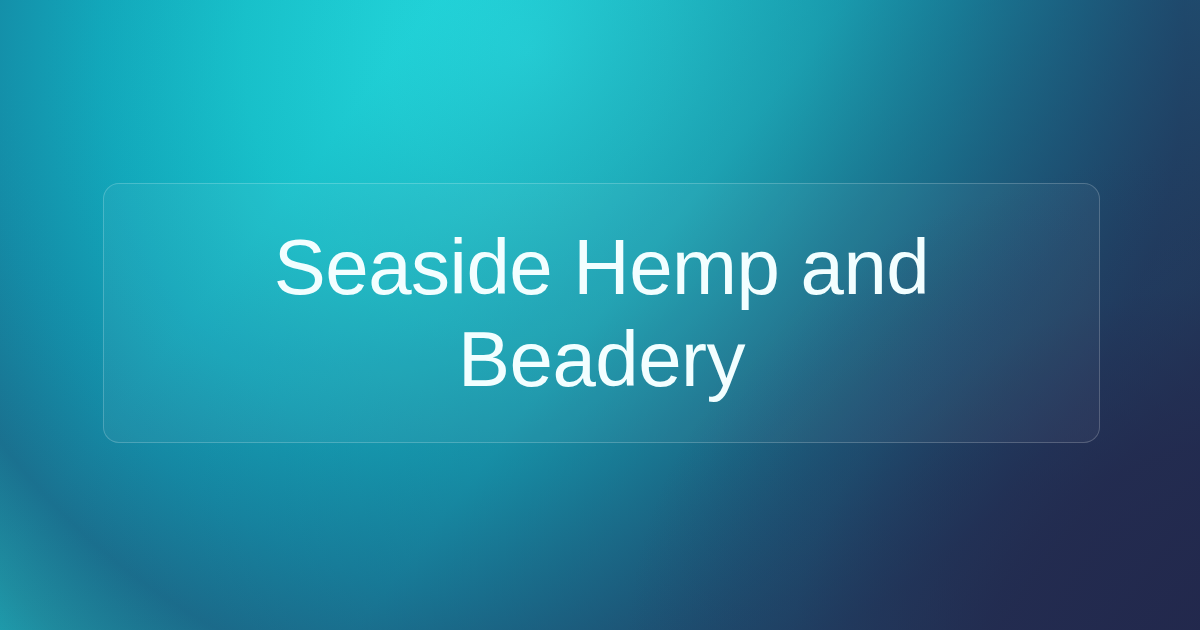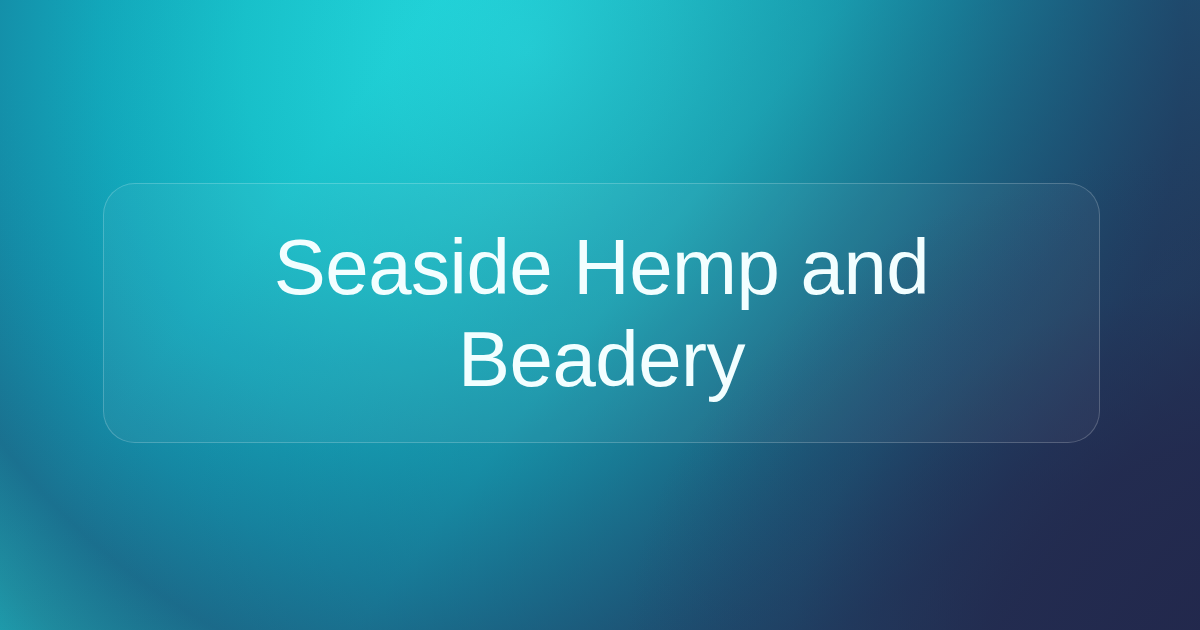--- a/index.html
+++ b/index.html
@@ -67,21 +67,21 @@
 
   
   .card {
     position: absolute;
     left: 103px;
     top: 183px;
     width: 997px;
     height: 260px;
     box-sizing: border-box;
     border: 1px solid rgba(255, 255, 255, 0.20);
-    border-radius: 32px;
+    border-radius: 16px;
     background: rgba(255, 255, 255, 0.045);
     display: flex;
     align-items: center;
     justify-content: center;
     padding: 0 34px;
   }
 
   
   .headline {
     margin: 0;

